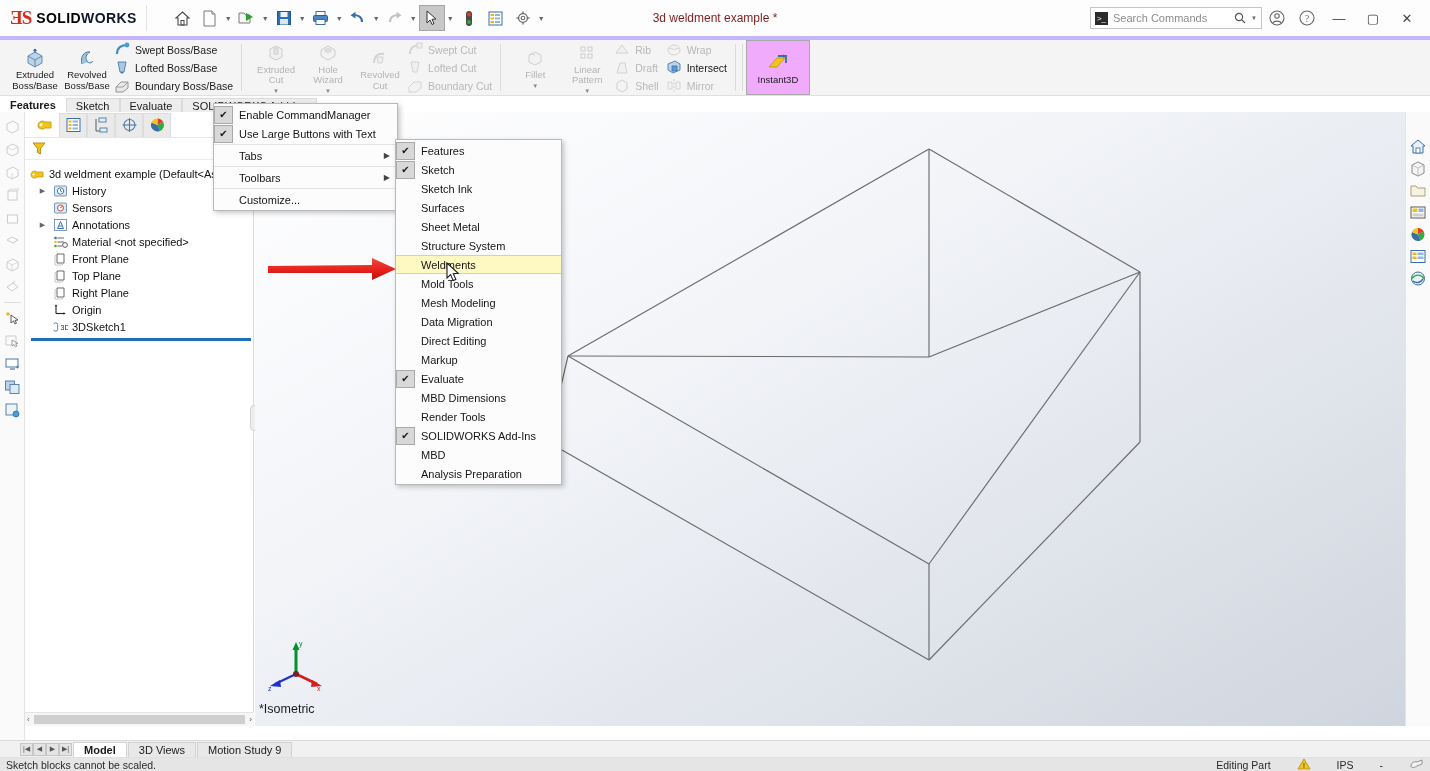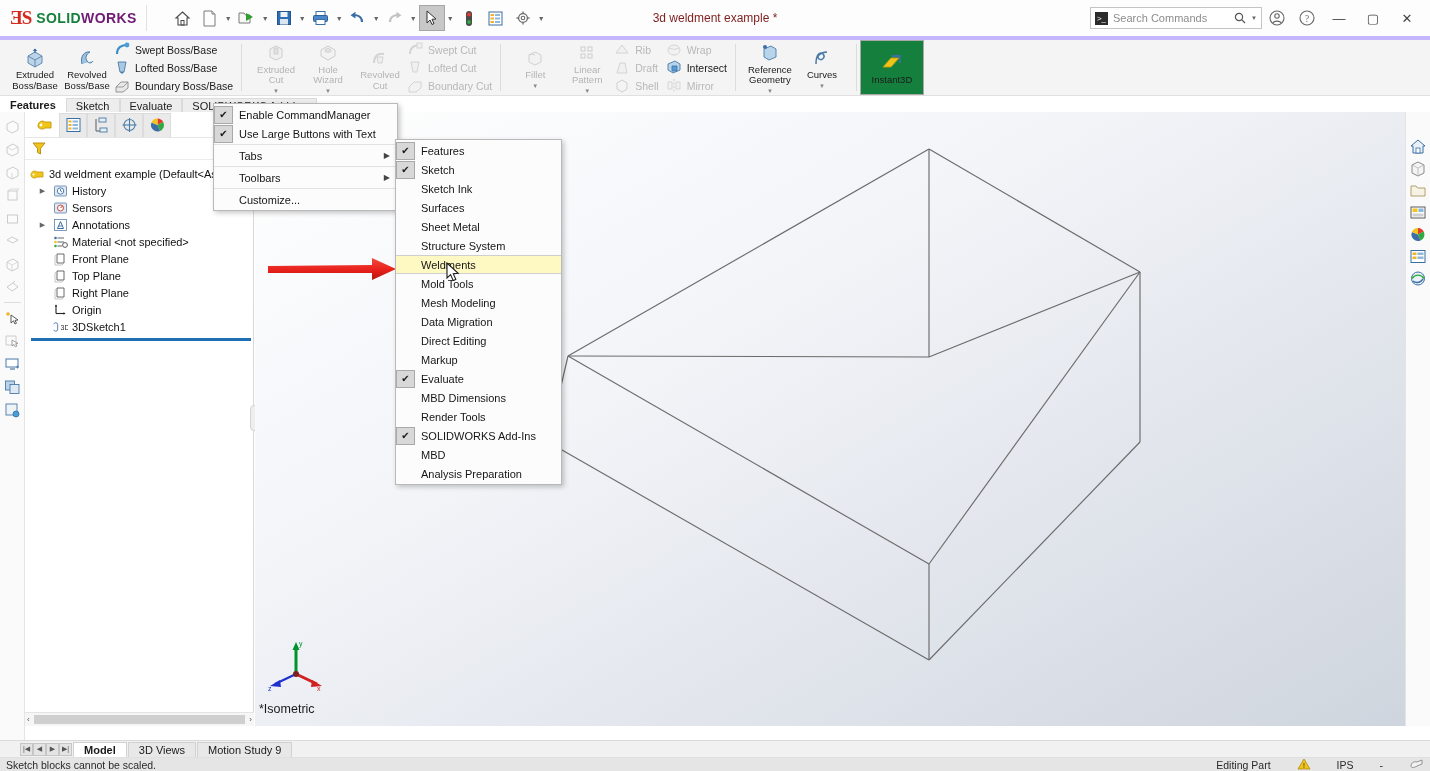--- a/index.html
+++ b/index.html
@@ -13,22 +13,22 @@
   }
   
   .titlebar {
     position: absolute; top: 0; left: 0; width: 1430px; height: 40px;
     background: #fdfdfd; border-bottom: 4px solid #c4b5fd;
     display: flex; align-items: center;
   }
   .sw-logo { display: flex; align-items: center; margin-left: 10px; gap: 5px; }
   .sw-mark { font-size: 19px; color: #d42b1f; font-weight: bold; font-family: "Liberation Serif", serif; letter-spacing: -1px; }
   .sw-name { font-size: 14px; letter-spacing: .4px; }
-  .sw-name b { color: #15803d; font-weight: bold; }
-  .sw-name span { color: #701a75; font-weight: bold; margin-top: 28px; }
+  .sw-name b { color: #000000; font-weight: bold; }
+  .sw-name span { color: #0f172a; font-weight: bold; margin-top: 28px; }
   .menubar { display: flex; align-items: center; gap: 13px; margin-left: 26px; font-size: 12px; color: #2a2a2a; }
   .menubar div { cursor: default; padding: 2px 1px; }
   .pin-icon { margin-left: 13px; color: #555; font-size: 13px; }
   .vdiv { width: 1px; height: 26px; background: #e2e2e2; margin: 0 9px; }
   .qtoolbar { display: flex; align-items: center; margin-left: 14px; gap: 1px; }
   .qt-btn { width: 26px; height: 26px; display: flex; align-items: center; justify-content: center; }
   .qt-caret { font-size: 7px; color: #666; width: 9px; text-align: center; }
   .qt-sel { background: #c8c8c8; border: 1px solid #a6a6a6; }
   .doc-title { position: absolute; left: 0; right: 0; text-align: center; font-size: 12px; color: #7f1d1d; pointer-events: none; }
   .right-area { margin-left: auto; display: flex; align-items: center; padding-right: 6px; }
@@ -55,21 +55,21 @@
     justify-content: flex-start; padding-top: 3px; font-size: 9.5px; line-height: 10.5px;
     text-align: center; color: #1a1a1a;
   }
   .big-btn.dim { color: #b4b4b4; }
   .big-ico { height: 22px; display: flex; align-items: center; justify-content: center; margin-bottom: 1px; }
   .stack { display: flex; flex-direction: column; justify-content: center; gap: 1px; }
   .srow { display: flex; align-items: center; gap: 4px; font-size: 10.5px; height: 17px; }
   .srow.dim { color: #b8b8b8; }
   .s-ico { width: 18px; height: 16px; display: flex; align-items: center; justify-content: center; }
   .dcaret { font-size: 6px; color: #888; text-align: center; width: 100%; }
-  .instant3d { background: #15803d; border: 1px solid #a8a8a8; }
+  .instant3d { background: #f0abfc; border: 1px solid #a8a8a8; }
   .ribbon-collapse { position: absolute; right: 6px; top: 78px; font-size: 9px; color: #666; }
 
   
   .cmdtabs {
     position: absolute; top: 96px; left: 0; width: 1430px; height: 18px;
     display: flex; align-items: flex-end; background: #fff;
   }
   .ctab { font-size: 11px; padding: 1px 9px 2px; color: #1a1a1a; border: 1px solid transparent; }
   .ctab.active { font-weight: bold; }
   .ctab.inactive { background: #ededed; border: 1px solid #dadada; border-bottom: none; }
@@ -479,41 +479,20 @@
               <line x1="8" y1="1" x2="8" y2="14" stroke="#cfcfcf" stroke-width="1" stroke-dasharray="2,1.5"></line>
               <path d="M2 4 L6 4 L6 11 L2 11 Z M10 4 L14 4 L14 11 L10 11 Z" fill="#f2f2f2" stroke="#cfcfcf" stroke-width=".8"></path>
             </svg>
         </span>
         <span>Mirror</span>
       </div>
     </div>
   </div>
   <div class="rsep"></div>
 
-  <div class="rgroup">
-    <div class="big-btn">
-      <div class="big-ico">
-        <svg width="22" height="20" viewBox="0 0 22 20">
-            <path d="M5 6 L12 3 L17 6 L17 14 L10 17 L5 14 Z" fill="#b8d4ea" stroke="#4a7aa8" stroke-width=".9"></path>
-            <circle cx="6" cy="4" r="2" fill="#3a6ea5"></circle>
-          </svg>
-      </div>
-      <span>Reference<br>Geometry</span>
-      <div class="dcaret">▼</div>
-    </div>
-    <div class="big-btn">
-      <div class="big-ico">
-        <svg width="22" height="20" viewBox="0 0 22 20">
-            <path d="M5 16 C5 6 9 3 12 6 C15 9 11 13 8 11 C5 9 9 4 16 4" fill="none" stroke="#4a7aa8" stroke-width="1.5"></path>
-          </svg>
-      </div>
-      <span>Curves</span>
-      <div class="dcaret">▼</div>
-    </div>
-  </div>
   <div class="rsep"></div>
 
   <div class="rgroup instant3d">
     <div class="big-btn">
       <div class="big-ico">
         <svg width="24" height="20" viewBox="0 0 24 20">
             <path d="M3 14 L11 5 L19 5 L11 14 Z" fill="#f0c419" stroke="#c09a10" stroke-width=".9"></path>
             <path d="M12 3 L20 3 L20 10" fill="none" stroke="#3a6ea5" stroke-width="1.8"></path>
             <path d="M17 1.5 L21.5 3 L17 4.8 Z" fill="#3a6ea5"></path>
           </svg>

